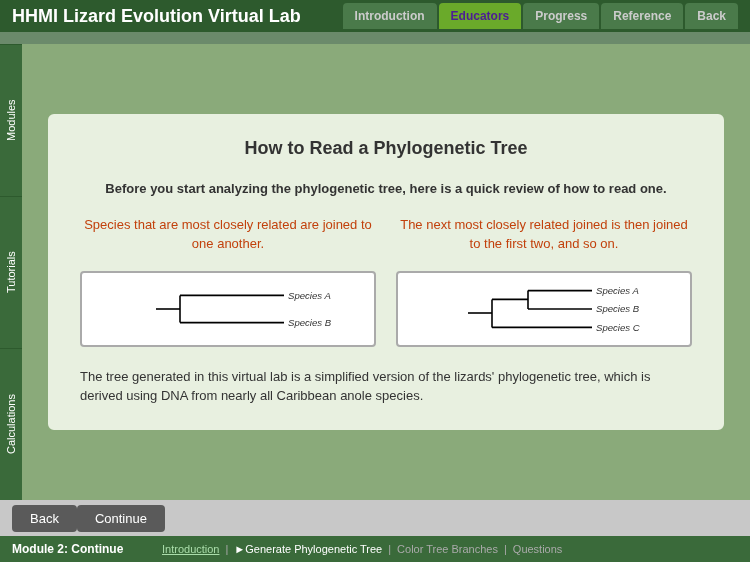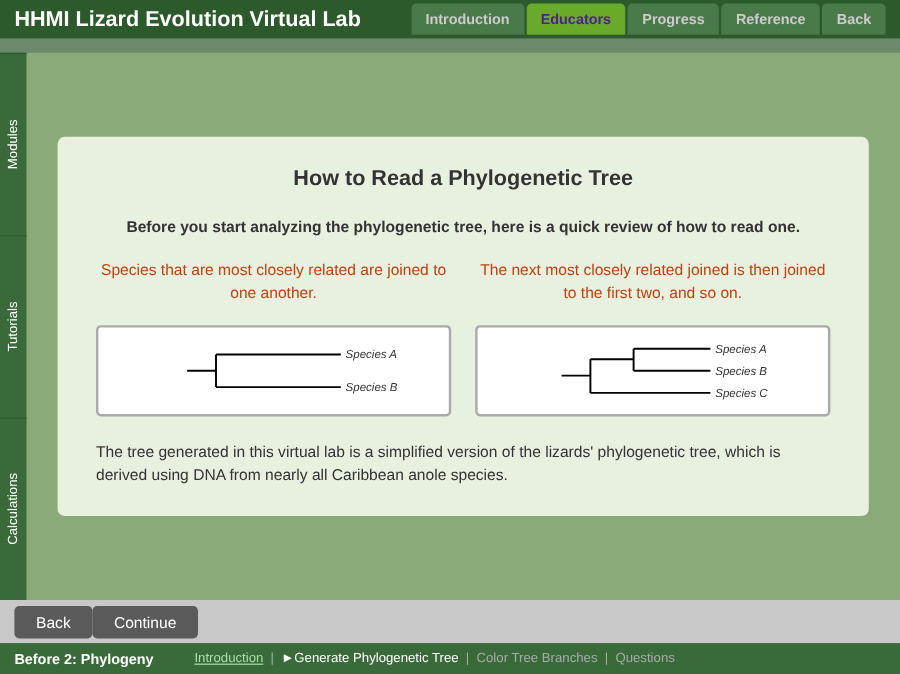--- a/index.html
+++ b/index.html
@@ -303,21 +303,21 @@
     <div id="card-footer">The tree generated in this virtual lab is a simplified version of the lizards' phylogenetic tree, which is derived using DNA from nearly all Caribbean anole species.</div>
   </div>
 </div>
 
 <div id="bottom-bar">
   <button class="nav-button">Back</button>
   <button class="nav-button">Continue</button>
 </div>
 
 <div id="breadcrumb-bar">
-  <span id="module-label">Before 2: Phylogeny</span>
+  <span id="module-label">Module 2: Continue</span>
   <div id="breadcrumb-links">
     <span class="breadcrumb-link">Introduction</span>
     <span class="breadcrumb-sep">|</span>
     <span class="breadcrumb-current">►Generate Phylogenetic Tree</span>
     <span class="breadcrumb-sep">|</span>
     <span class="breadcrumb-inactive">Color Tree Branches</span>
     <span class="breadcrumb-sep">|</span>
     <span class="breadcrumb-inactive">Questions</span>
   </div>
 </div>

